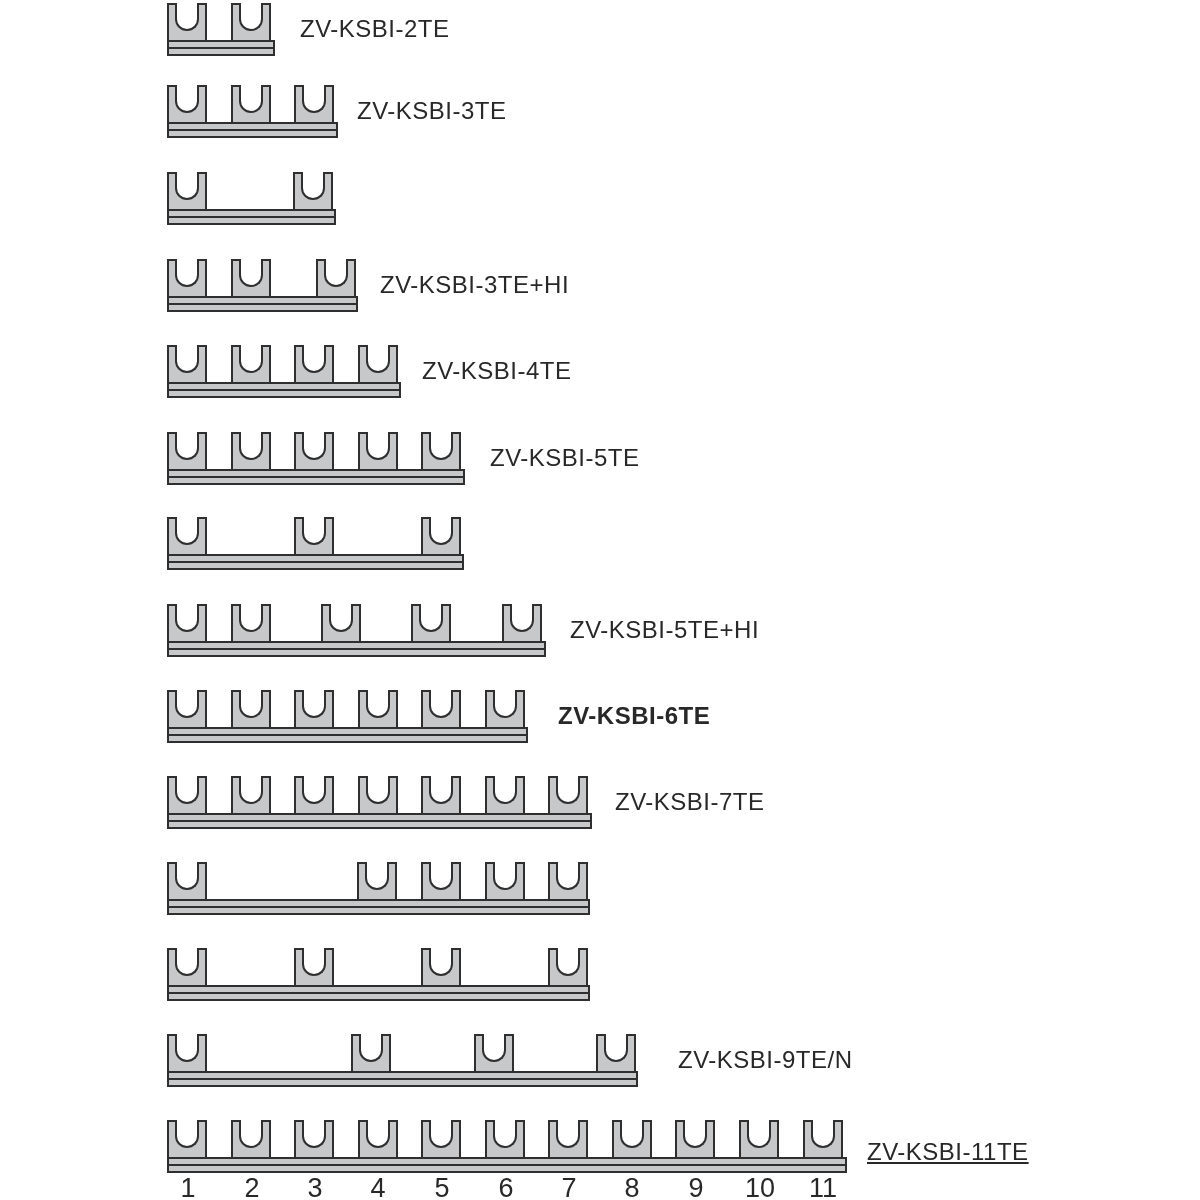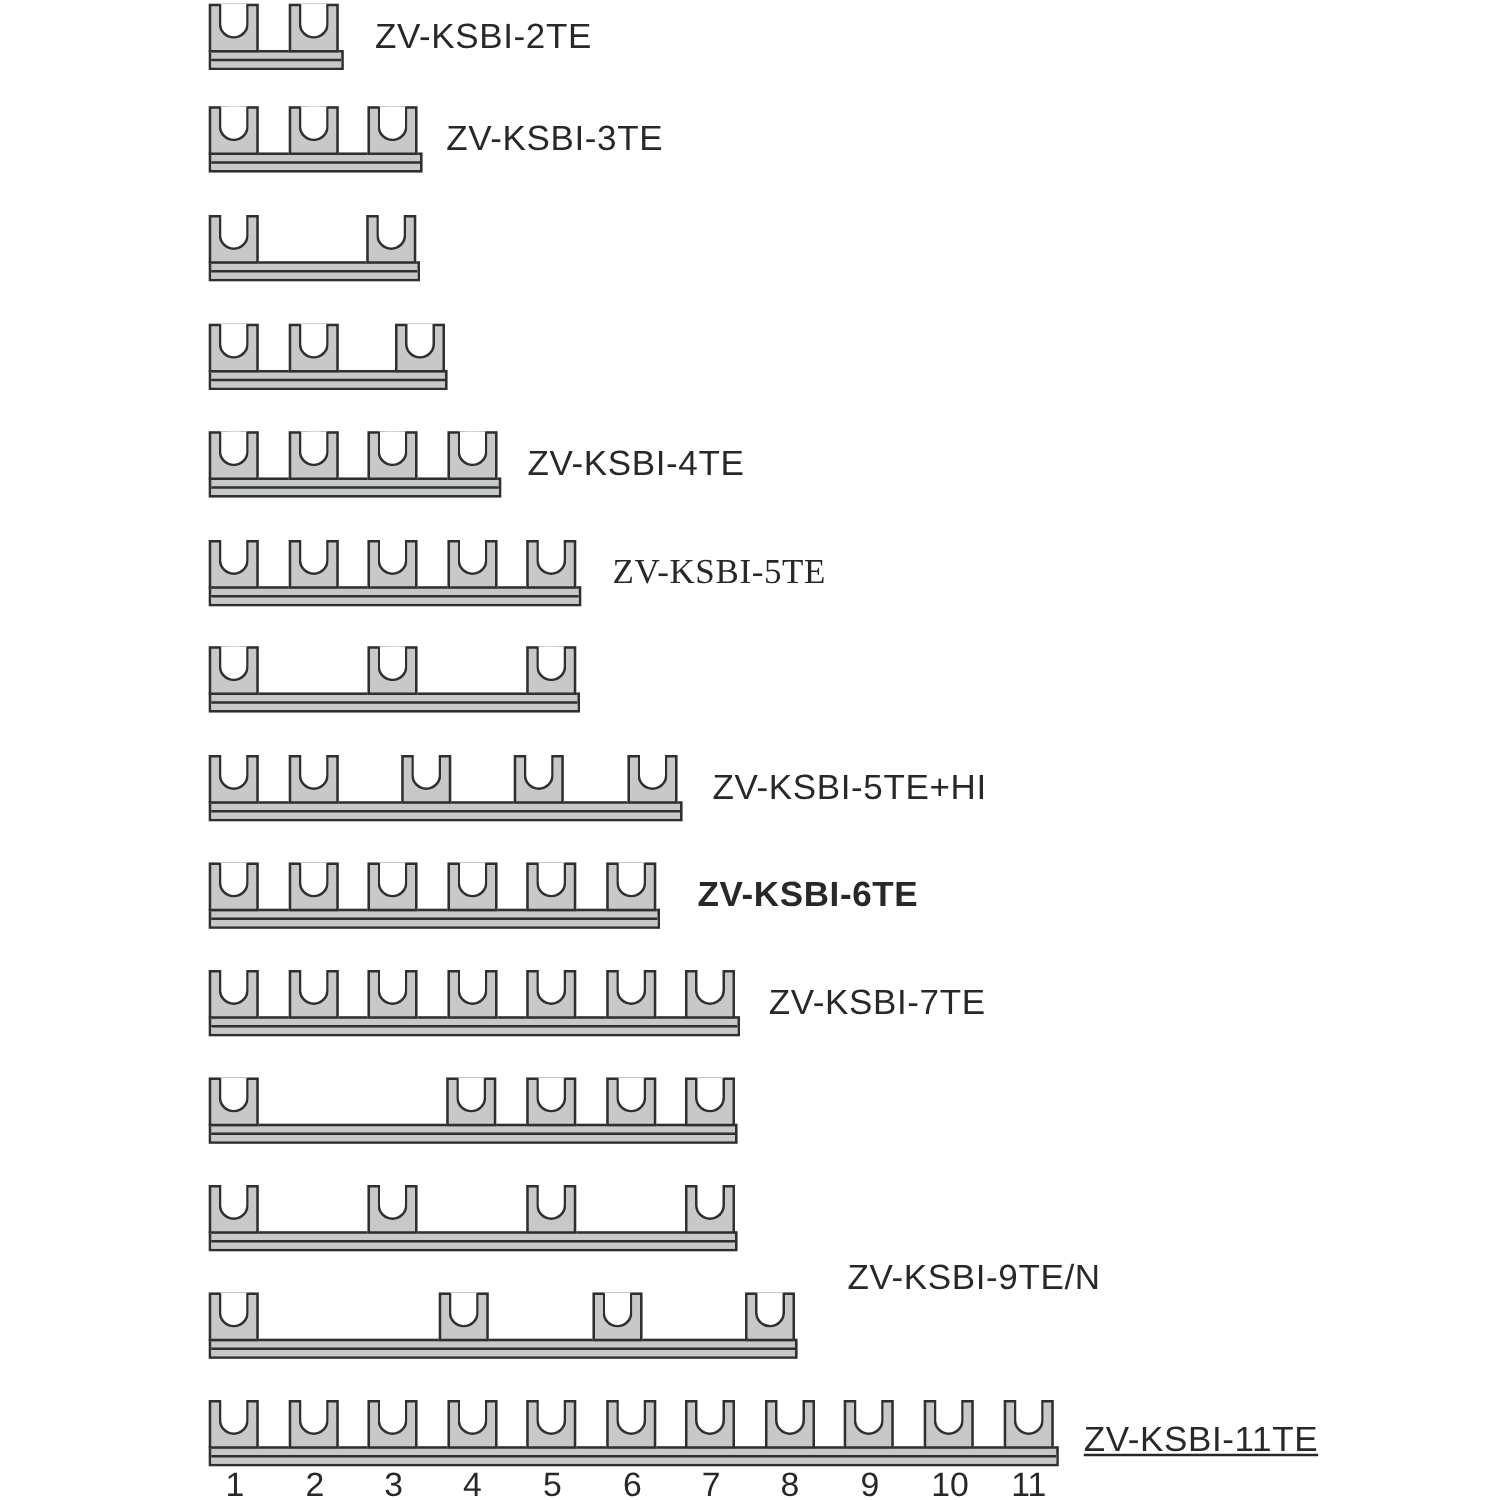--- a/index.html
+++ b/index.html
@@ -12,21 +12,21 @@
   .comb{position:absolute;}
   .prong{position:absolute;top:0;box-sizing:border-box;width:var(--prong-w);height:var(--prong-h);
          background:var(--fill);border:2px solid var(--outline);}
   .notch{position:absolute;box-sizing:border-box;left:6px;top:-2px;width:var(--notch-w);height:var(--notch-h);
          background:var(--bg);border:2px solid var(--outline);border-top:none;
          border-radius:0 0 12px 12px;}
   .bar{position:absolute;left:0;top:37px;box-sizing:border-box;height:var(--bar-h);
        background:var(--fill);border:2px solid var(--outline);}
   .bar-strip{position:absolute;left:0;right:0;bottom:0;height:5px;background:var(--fill);
              border-top:2px solid var(--outline);}
-  .row-label{position:absolute;height:32px;line-height:32px;font-size:28px;letter-spacing:.5px;
+  .row-label{position:absolute;height:32px;line-height:32px;font-size:24px;letter-spacing:.5px;
              color:var(--text);white-space:nowrap;}
   .scale-number{position:absolute;height:28px;line-height:28px;font-size:27px;color:var(--text);
                 transform:translateX(-50%);white-space:nowrap;}
 </style>
 </head>
 <body>
 
 <div id="stage">
     <div class="comb" style="left: 167px; top: 3px;">
       <div class="bar" style="width: 108px;">
@@ -73,20 +73,21 @@
       <div class="prong" style="left: 0px;">
         <div class="notch"></div>
       </div>
       <div class="prong" style="left: 64px;">
         <div class="notch"></div>
       </div>
       <div class="prong" style="left: 149px;">
         <div class="notch"></div>
       </div>
     </div>
+    <div class="row-label" style="left: 380px; top: 269px;">ZV-KSBI-3TE+HI</div>
     <div class="comb" style="left: 167px; top: 345px;">
       <div class="bar" style="width: 234px;">
         <div class="bar-strip"></div>
       </div>
       <div class="prong" style="left: 0px;">
         <div class="notch"></div>
       </div>
       <div class="prong" style="left: 64px;">
         <div class="notch"></div>
       </div>
@@ -111,21 +112,21 @@
       <div class="prong" style="left: 127px;">
         <div class="notch"></div>
       </div>
       <div class="prong" style="left: 191px;">
         <div class="notch"></div>
       </div>
       <div class="prong" style="left: 254px;">
         <div class="notch"></div>
       </div>
     </div>
-    <div class="row-label" style="left: 490px; top: 442px; font-family: Liberation Serif, serif;">ZV-KSBI-5TE</div>
+    <div class="row-label" style="left: 490px; top: 442px;">ZV-KSBI-5TE</div>
     <div class="comb" style="left: 167px; top: 517px;">
       <div class="bar" style="width: 297px;">
         <div class="bar-strip"></div>
       </div>
       <div class="prong" style="left: 0px;">
         <div class="notch"></div>
       </div>
       <div class="prong" style="left: 127px;">
         <div class="notch"></div>
       </div>
@@ -252,21 +253,21 @@
       <div class="prong" style="left: 184px;">
         <div class="notch"></div>
       </div>
       <div class="prong" style="left: 307px;">
         <div class="notch"></div>
       </div>
       <div class="prong" style="left: 429px;">
         <div class="notch"></div>
       </div>
     </div>
-    <div class="row-label" style="left: 678px; top: 1006px;">ZV-KSBI-9TE/N</div>
+    <div class="row-label" style="left: 678px; top: 1044px;">ZV-KSBI-9TE/N</div>
     <div class="comb" style="left: 167px; top: 1120px;">
       <div class="bar" style="width: 680px;">
         <div class="bar-strip"></div>
       </div>
       <div class="prong" style="left: 0px;">
         <div class="notch"></div>
       </div>
       <div class="prong" style="left: 64px;">
         <div class="notch"></div>
       </div>

